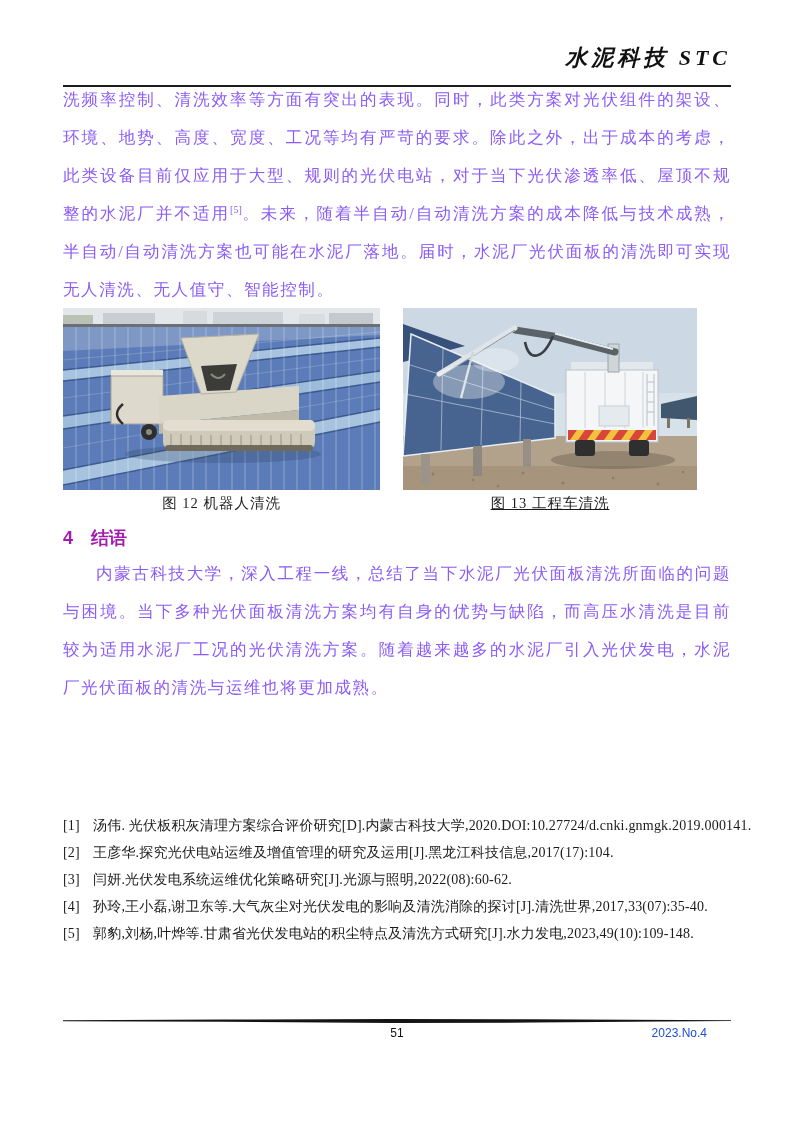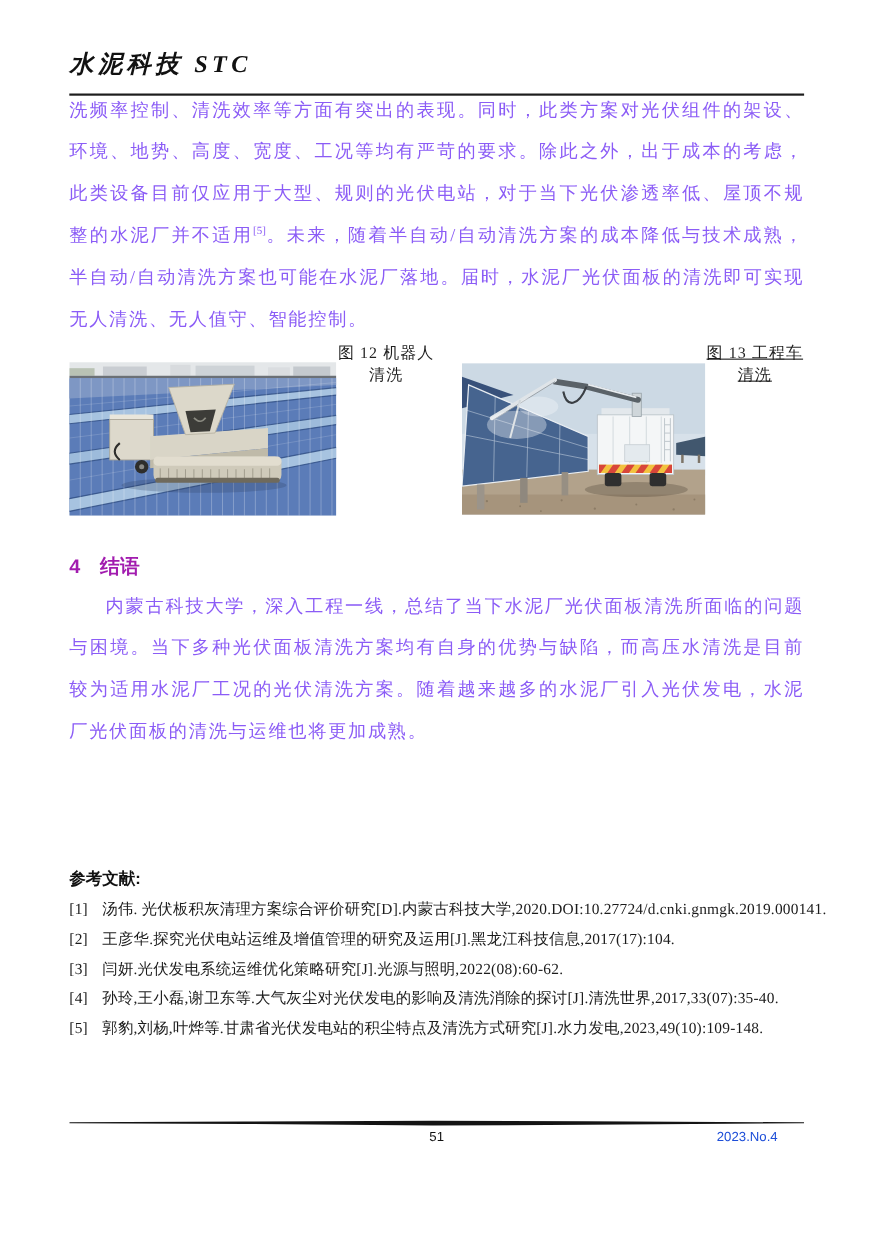--- a/index.html
+++ b/index.html
@@ -5,34 +5,34 @@
   * { box-sizing: border-box; }
   html,body { margin:0; padding:0; background:#ffffff; }
   .page {
     position:relative; width:793px; height:1122px; background:#ffffff;
     font-family:"Liberation Serif","DejaVu Serif",serif; color:#1b1b1b;
     overflow:hidden; margin:0 auto;
   }
   .content { position:absolute; left:63px; top:0; width:668px; padding-top:44px; }
 
   .journal-title{
-    text-align:left; font-size:22px; font-weight:bold; font-style:italic;
+    text-align:right; font-size:22px; font-weight:bold; font-style:italic;
     letter-spacing:4px; line-height:28px; color:#111;
   }
   .rule{ border:none; border-top:2.2px solid #1d1d1d; margin:13px 0 0 0; }
 
   .para{
     font-size:16.5px; line-height:38px; text-align:justify; letter-spacing:1.6px;
     color:#8b5cf6;
   }
   .para1{ margin-top:-6px; }
   sup.cite{ font-size:10px; letter-spacing:0; vertical-align:super; line-height:0; }
 
   .figures{ display:flex; margin-top:-1px; }
-  .figure{ display:flex; flex-direction:row; }
+  .figure{ display:flex; flex-direction:column; }
   .figure-2{ margin-left:23px;text-decoration:underline; }
   .fig-photo{ display:block; }
   .fig-caption{
     text-align:center; font-size:14.5px; line-height:20px; margin-top:3px;
     letter-spacing:1px; color:#1f1f1f;
   }
 
   .section-heading{
     margin-top:14px; font-family:"Liberation Sans","DejaVu Sans",sans-serif;
     font-weight:bold; font-size:18px; line-height:22px; color:#a21caf;
@@ -263,21 +263,20 @@
       </div>
     </div>
 
     <div class="section-heading">
       <span class="num">4</span><span>结语</span>
     </div>
 
     <div class="para para2">内蒙古科技大学，深入工程一线，总结了当下水泥厂光伏面板清洗所面临的问题与困境。当下多种光伏面板清洗方案均有自身的优势与缺陷，而高压水清洗是目前较为适用水泥厂工况的光伏清洗方案。随着越来越多的水泥厂引入光伏发电，水泥厂光伏面板的清洗与运维也将更加成熟。</div>
 
     <div class="references">
-      <div class="ref-heading">参考文献:</div>
       <div class="ref-list">
         <div class="ref-item">
           <span class="ref-label">[1]</span>
           <span class="ref-text">汤伟. 光伏板积灰清理方案综合评价研究[D].内蒙古科技大学,2020.DOI:10.27724/d.cnki.gnmgk.2019.000141.</span>
         </div>
         <div class="ref-item">
           <span class="ref-label">[2]</span>
           <span class="ref-text">王彦华.探究光伏电站运维及增值管理的研究及运用[J].黑龙江科技信息,2017(17):104.</span>
         </div>
         <div class="ref-item">

